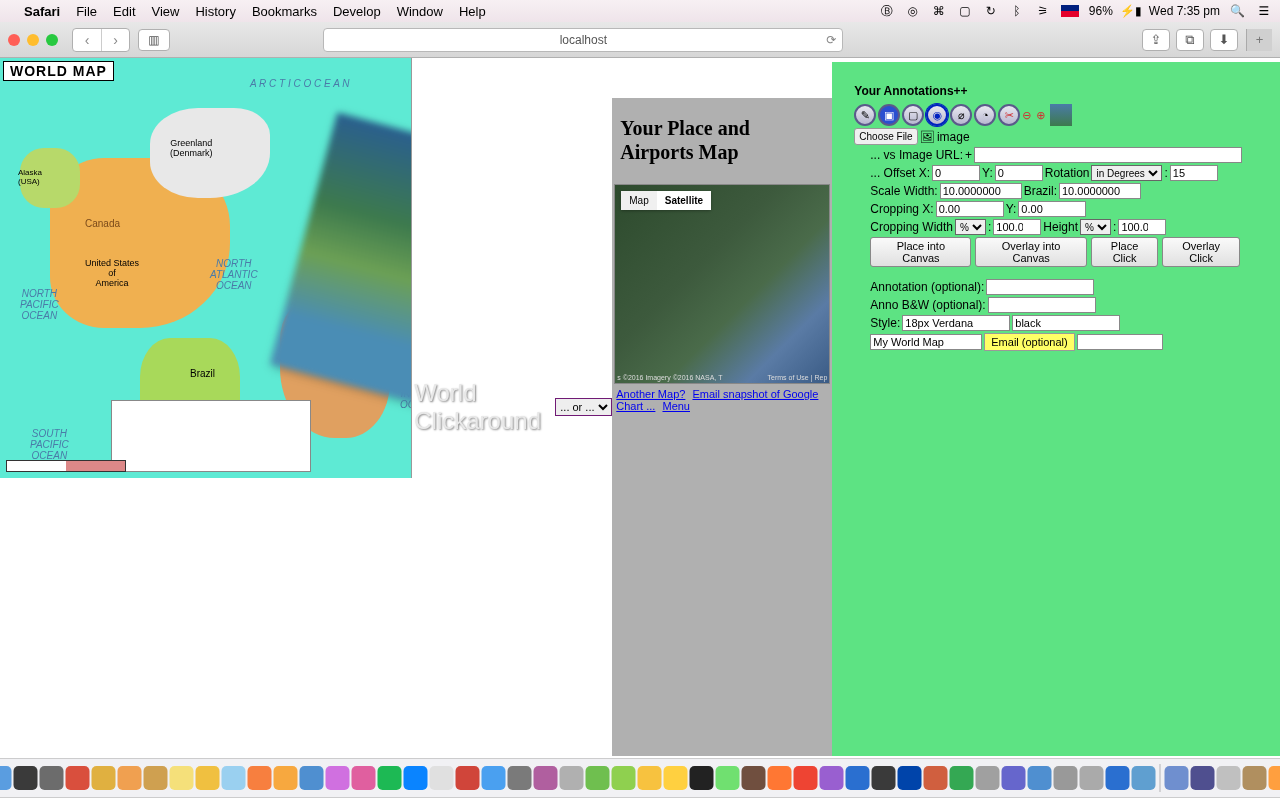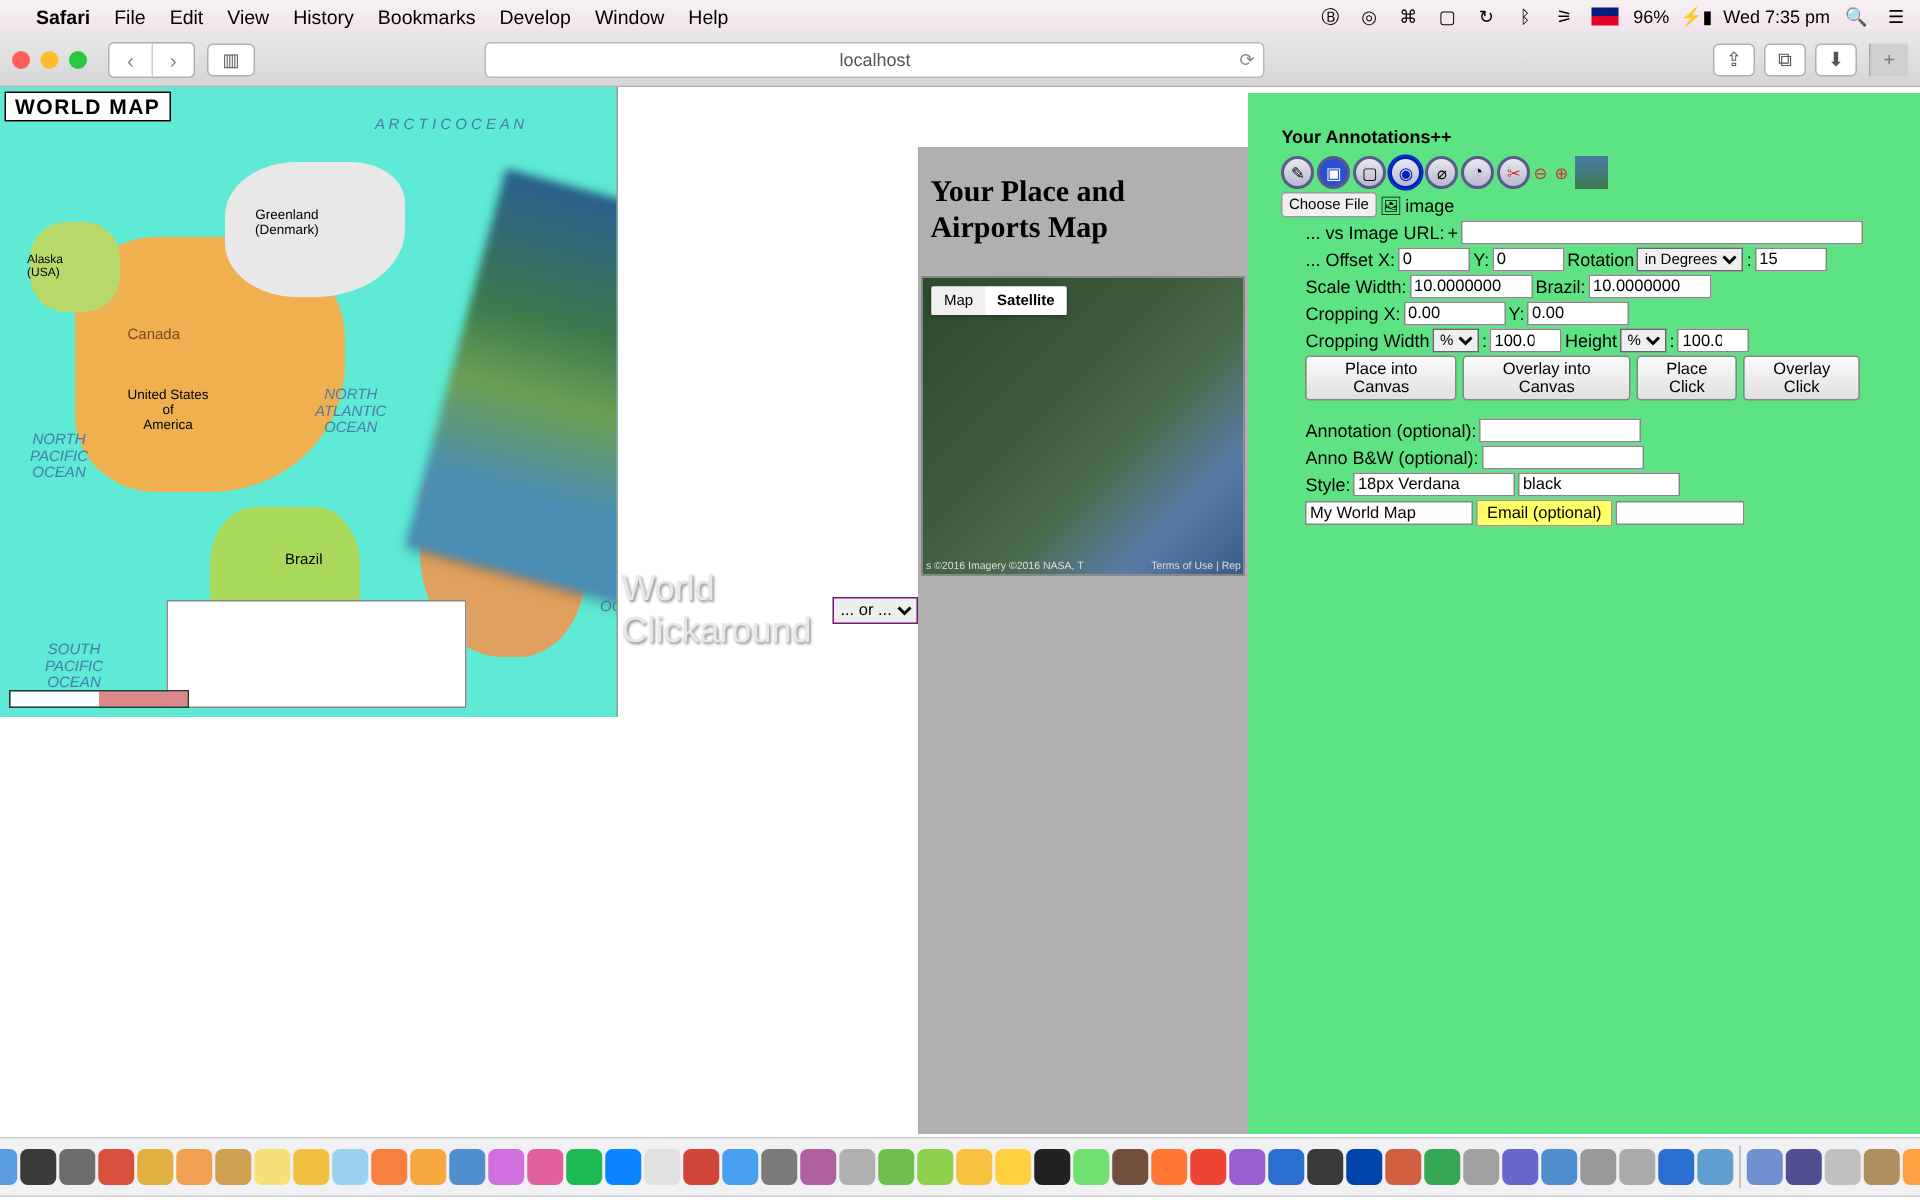--- a/index.html
+++ b/index.html
@@ -202,20 +202,25 @@
       <div class="place-title">Your Place and Airports Map</div>
       <div class="gmap">
         <div class="gmap-ctrl">
           <span class="inactive">Map</span>
           <span class="active">Satellite</span>
         </div>
         <div class="gmap-foot">
           <span>s ©2016 Imagery ©2016 NASA, T</span>
           <span>Terms of Use | Rep</span>
         </div>
+      </div>
+      <div class="map-links">
+        <a href="#">Another Map?</a>
+        <a href="#">Email snapshot of Google Chart ...</a>
+        <a href="#">Menu</a>
       </div>
     </div>
 
     <div class="anno-panel">
       <h4>Your Annotations++</h4>
 
       <div class="tool-row">
         <span class="tool-icon">✎</span>
         <span class="tool-icon" style="background:#2a4fd0;color:#fff">▣</span>
         <span class="tool-icon">▢</span>

